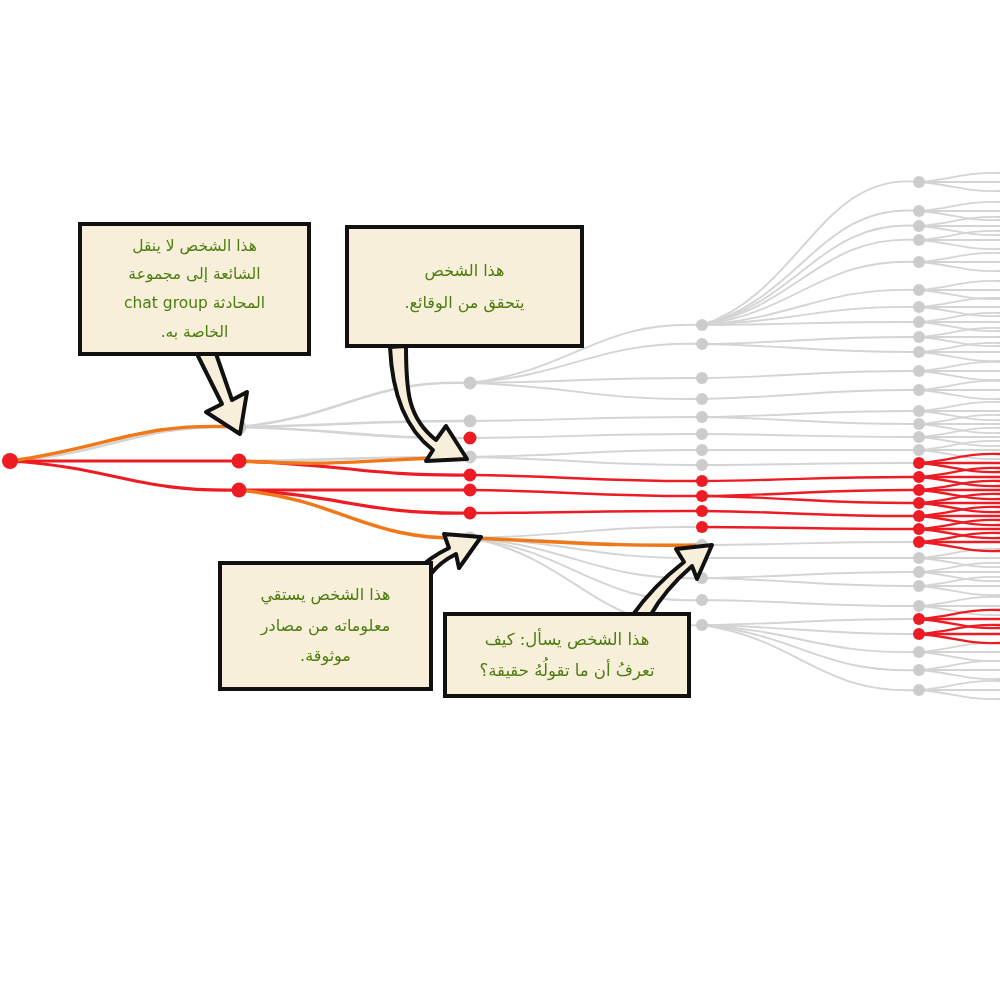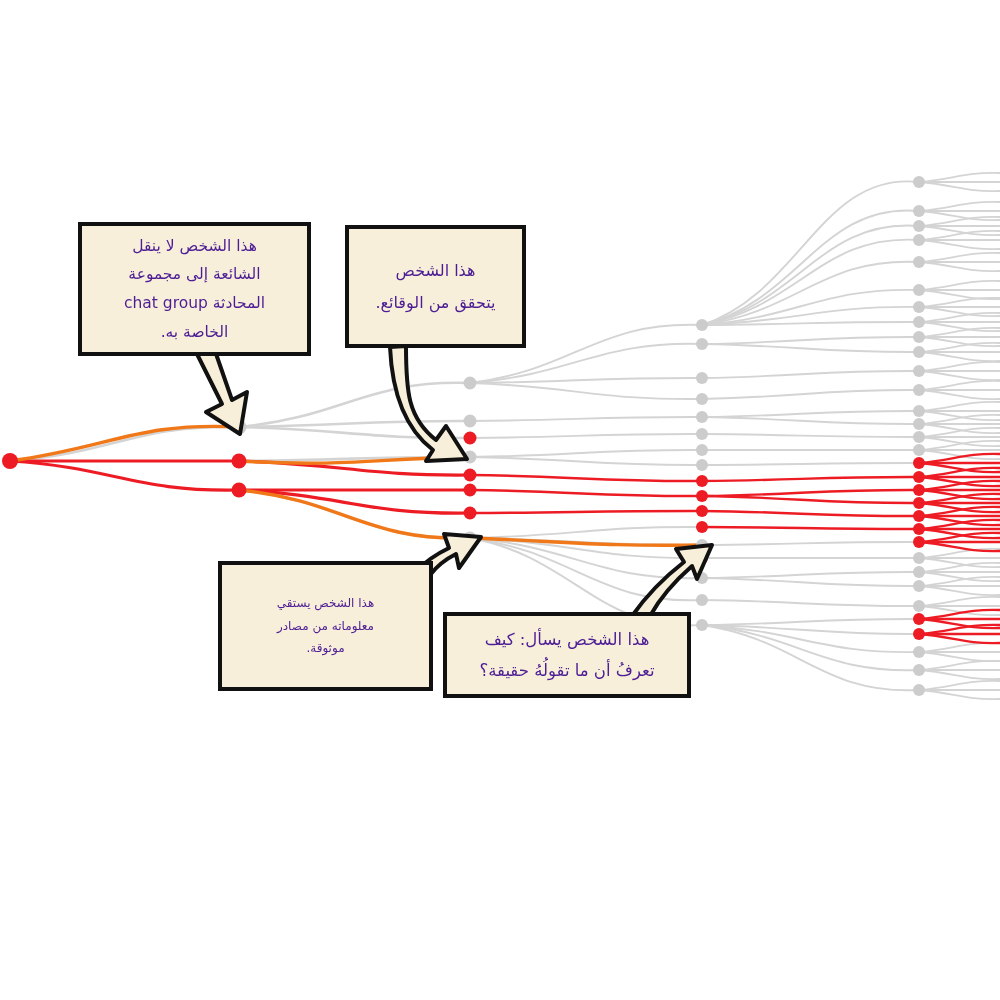--- a/index.html
+++ b/index.html
@@ -40,32 +40,32 @@
     justify-content: center;
     padding: 10px 14px;
   }
   .callout-text {
     direction: rtl;
     text-align: center;
     unicode-bidi: plaintext;
     font-family: "DejaVu Sans", "Liberation Sans", sans-serif;
     font-size: 16px;
     line-height: 1.75;
-    color: #4c1d95;
+    color: #4d7c0f;
     white-space: pre-line;
   }
 
   #callout-1 { left: 78px;  top: 222px; width: 233px; height: 134px; }
-  #callout-2 { left: 345px; top: 225px; width: 181px; height: 123px; }
+  #callout-2 { left: 345px; top: 225px; width: 239px; height: 123px; }
   #callout-3 { left: 218px; top: 561px; width: 215px; height: 130px; }
   #callout-4 { left: 443px; top: 612px; width: 248px; height: 86px; }
 
   #callout-1 .callout-text { font-size: 15.5px; line-height: 1.85; }
   #callout-2 .callout-text { font-size: 16px;   line-height: 1.95; }
-  #callout-3 .callout-text { font-size: 12px; line-height: 1.9; }
+  #callout-3 .callout-text { font-size: 16px; line-height: 1.9; }
   #callout-4 .callout-text { font-size: 16.5px; line-height: 1.9; }
 </style>
 </head>
 <body>
 
 <div id="stage">
 
   <svg id="tree-svg" viewBox="0 0 1000 1000">
       <g fill="none" stroke-linecap="round">
         <path d="M10 461 C113.05 453.52 135.95 424.382 239 427" stroke="#D4D4D4" stroke-width="2.6"></path>

